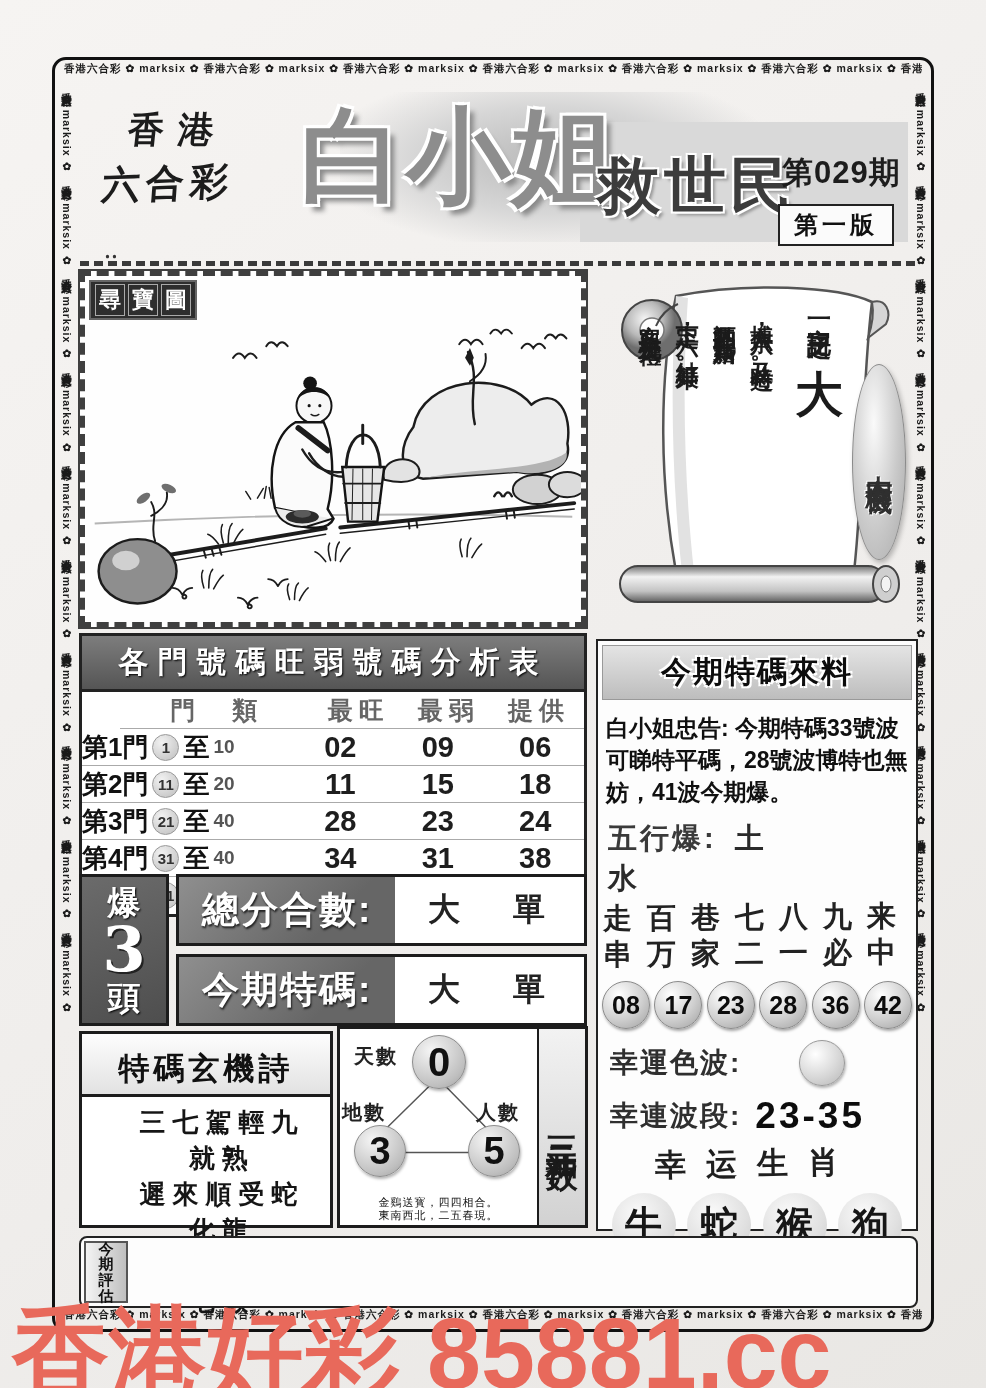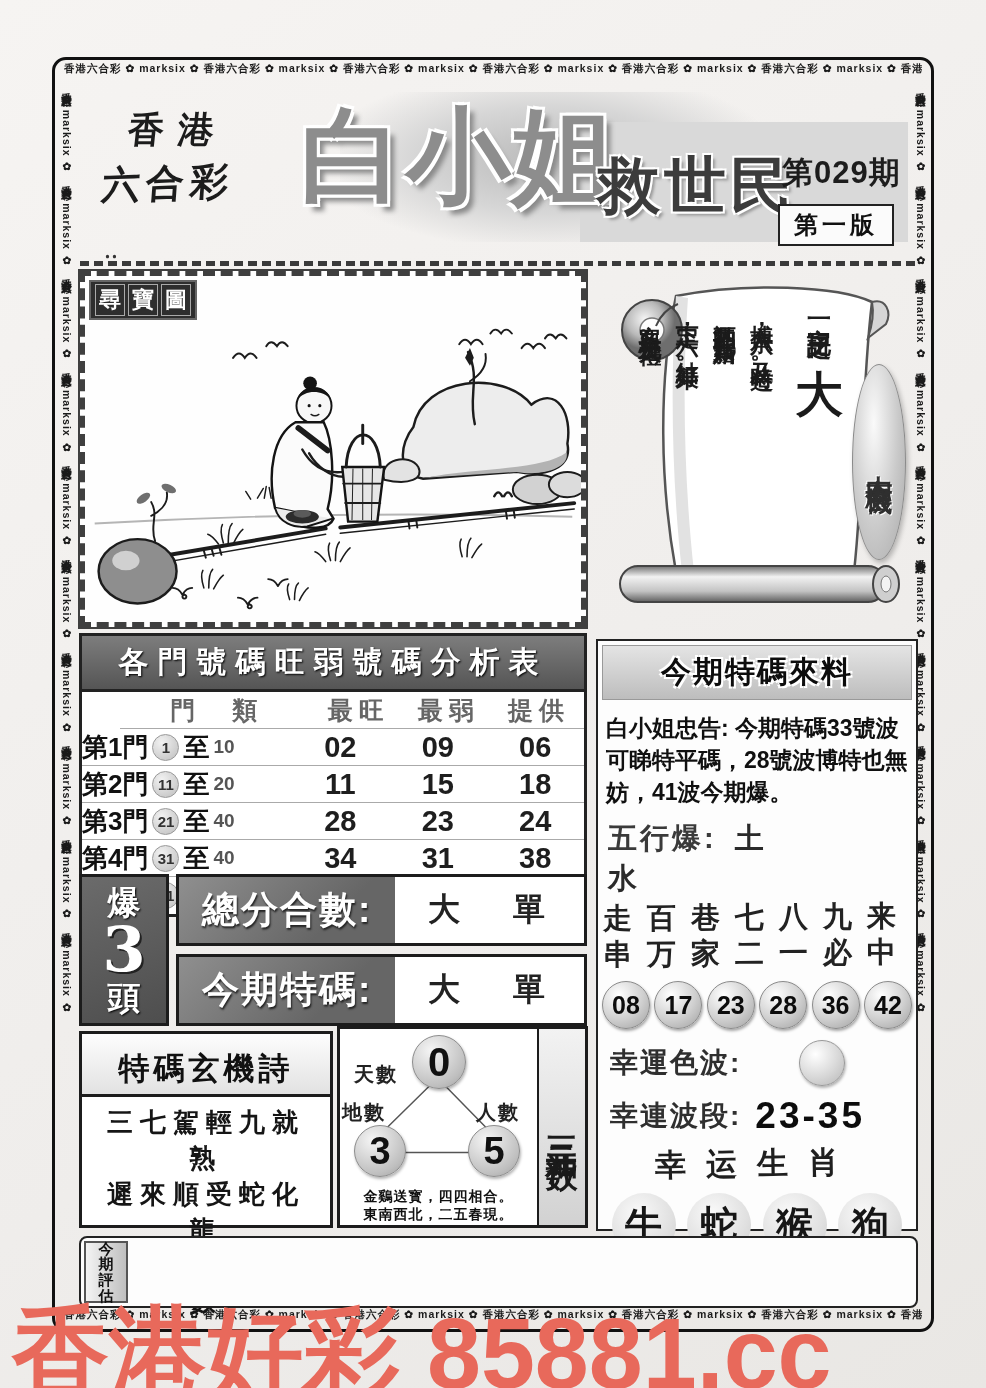--- a/index.html
+++ b/index.html
@@ -80,39 +80,39 @@
   .burst-label { flex:1.25; background:linear-gradient(135deg,#8f8f8f,#666 70%); color:#fff;
     font-size:37px; font-weight:900; display:flex; align-items:center; justify-content:center;
     letter-spacing:2px; text-shadow:1px 2px 2px #222; }
   .burst-value { flex:1; display:flex; align-items:center; justify-content:center;
     font-size:32px; font-weight:900; color:#222; letter-spacing:22px; padding-left:16px; }
 
   
   #poem { left:79px; top:1031px; width:254px; height:197px; border:3px solid #1c1c1c; background:#fff; }
   #poem-title { font-size:31px; font-weight:900; color:#111; text-align:center; letter-spacing:4px;
     padding:14px 0 4px; border-bottom:3px solid #1c1c1c; background:linear-gradient(#fdfdfd,#e2e2e2); }
-  #poem-lines { padding:8px 16px; }
+  #poem-lines { padding:8px 16px;margin-left:32px; }
   #poem-lines div { font-size:26px; font-weight:900; color:#151515; text-align:center; letter-spacing:7px; line-height:1.38; }
 
   
   #trinity { left:337px; top:1026px; width:251px; height:202px; border:3px solid #1c1c1c; background:#fff; display:flex; }
   #tri-main { flex:1; position:relative; }
   #tri-main svg { position:absolute; inset:0; width:100%; height:100%; }
   .tri-ball { position:absolute; border-radius:50%; background:radial-gradient(circle at 35% 28%, #f5f5f5, #bfbfbf 70%, #9d9d9d);
     border:1px solid #8c8c8c; display:flex; align-items:center; justify-content:center;
     font-weight:900; color:#111; box-shadow:1px 2px 3px rgba(0,0,0,.3); }
   #tri-top   { left:72px; top:6px;  width:54px; height:54px; font-size:40px; }
   #tri-left  { left:14px; top:96px; width:52px; height:52px; font-size:38px; }
   #tri-right { left:128px; top:96px; width:52px; height:52px; font-size:38px; }
   .tri-label { position:absolute; font-size:20px; font-weight:900; color:#222; letter-spacing:2px; }
-  #lbl-top   { left:14px; top:32px; }
+  #lbl-top   { left:14px; top:14px; }
   #lbl-left  { left:2px;  top:70px; }
   #lbl-right { left:136px; top:70px; }
   #tri-cap { position:absolute; left:0; bottom:2px; width:100%; text-align:center; }
-  #tri-cap div { font-size:14px; font-weight:700; color:#111; letter-spacing:1px; line-height:1.25; }
+  #tri-cap div { font-size:11px; font-weight:400; color:#111; letter-spacing:1px; line-height:1.25; }
   #tri-side { width:48px; border-left:2px solid #1c1c1c; background:linear-gradient(180deg,#f2f2f2,#d2d2d2);
     display:flex; align-items:center; justify-content:center; writing-mode:vertical-rl;
     font-family:"DejaVu Serif", serif; font-size:32px; font-weight:900; color:#1a1a1a; letter-spacing:8px; }
 
   
   #special { left:596px; top:639px; width:322px; height:592px; border:2px solid #222; background:#fdfdfd; }
   #special-title { margin:4px; background:linear-gradient(#e4e4e4,#bdbdbd); border:1px solid #999;
     font-size:30px; font-weight:900; color:#0d0d0d; text-align:center; letter-spacing:2px; padding:6px 0;
     text-shadow:-2px -2px 0 #fff,2px -2px 0 #fff,-2px 2px 0 #fff,2px 2px 0 #fff; }
   #advice { padding:8px 8px 2px; font-size:23px; font-weight:900; color:#101010; line-height:1.4; }

